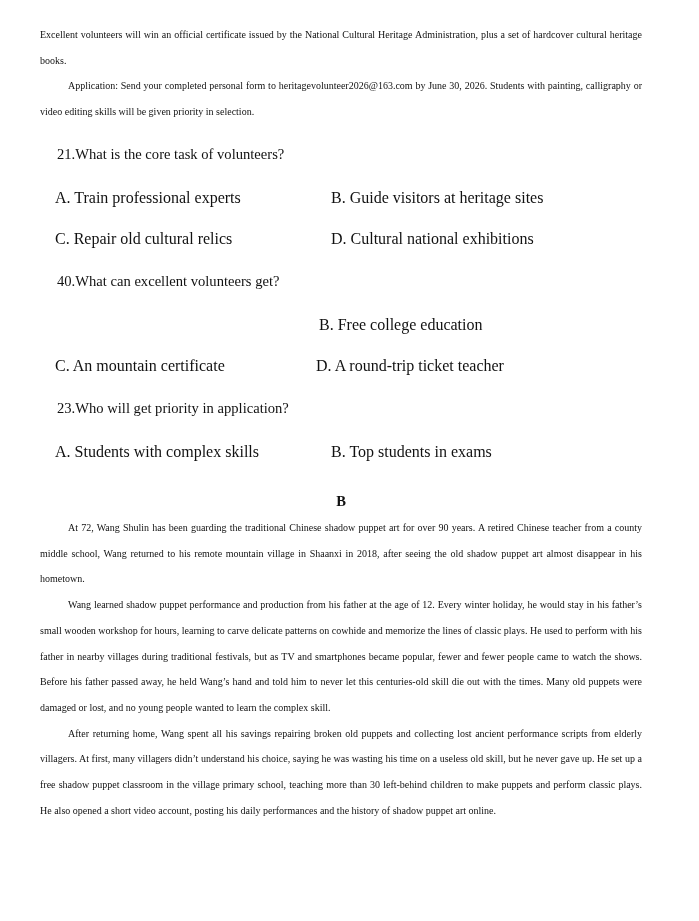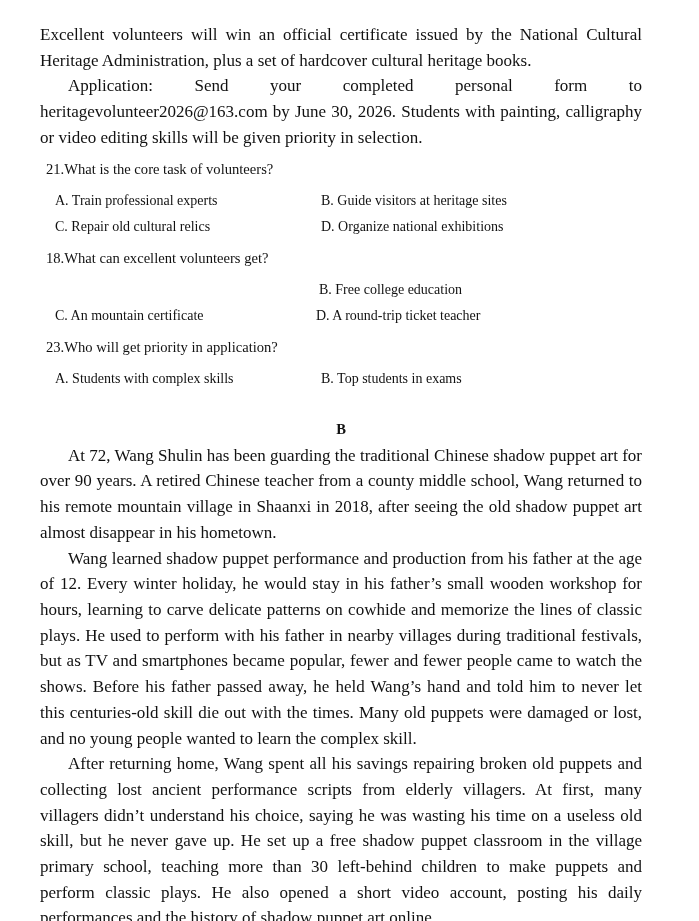--- a/index.html
+++ b/index.html
@@ -3,28 +3,28 @@
   <meta charset="utf-8">
   <style>
     html, body { margin: 0; padding: 0; background: #ffffff; }
     body {
       width: 699px; height: 921px; overflow: hidden; position: relative;
       font-family: "Liberation Serif", "DejaVu Serif", serif;
       color: #111111;
     }
     .page { position: absolute; left: 40px; top: 22px; width: 602px; }
     .para {
-      font-size: 17px; line-height: 25.7px; text-align: justify;
+      font-size: 10px; line-height: 25.7px; text-align: justify;
       margin: 0; text-align-last: left;
     }
     .indent { text-indent: 28px; }
-    .q { font-size: 14.6px; line-height: 25.7px; margin: 6px; }
-    .opts { position: relative; height: 25.7px; font-size: 14px; line-height: 25.7px; }
+    .q { font-size: 14.6px; line-height: 25.7px; margin: 17px; }
+    .opts { position: relative; height: 25.7px; font-size: 16px; line-height: 25.7px; margin-top: 16px; }
     .opt-left { position: absolute; left: 15px; top: 0; white-space: nowrap; }
-    .opt-right { position: absolute; left: 281px; top: 0; white-space: nowrap; }
+    .opt-right { position: absolute; left: 291px; top: 0; white-space: nowrap; }
     .opt-right.r22b { left: 279px; }
     .opt-right.r22d { left: 276px; }
     .section-letter {
       text-align: center; font-weight: bold; font-size: 14.6px;
       line-height: 25.7px; margin: 25px 0 0 0; padding-left: 0; padding-right: 0;
       position: relative; left: 0px;
     }
   </style>
 </head>
 <body>
@@ -37,26 +37,26 @@
   </section>
 
   <section>
     <p class="q">21.What is the core task of volunteers?</p>
     <div class="opts">
       <span class="opt-left">A. Train professional experts</span>
       <span class="opt-right">B. Guide visitors at heritage sites</span>
     </div>
     <div class="opts">
       <span class="opt-left">C. Repair old cultural relics</span>
-      <span class="opt-right">D. Organize national exhibitions</span>
+      <span class="opt-right">D. Cultural national exhibitions</span>
     </div>
   </section>
 
   <section>
-    <p class="q">18.What can excellent volunteers get?</p>
+    <p class="q">40.What can excellent volunteers get?</p>
     <div class="opts">
       <span class="opt-right r22b">B. Free college education</span>
     </div>
     <div class="opts">
       <span class="opt-left">C. An mountain certificate</span>
       <span class="opt-right r22d">D. A round-trip ticket teacher</span>
     </div>
   </section>
 
   <section>

